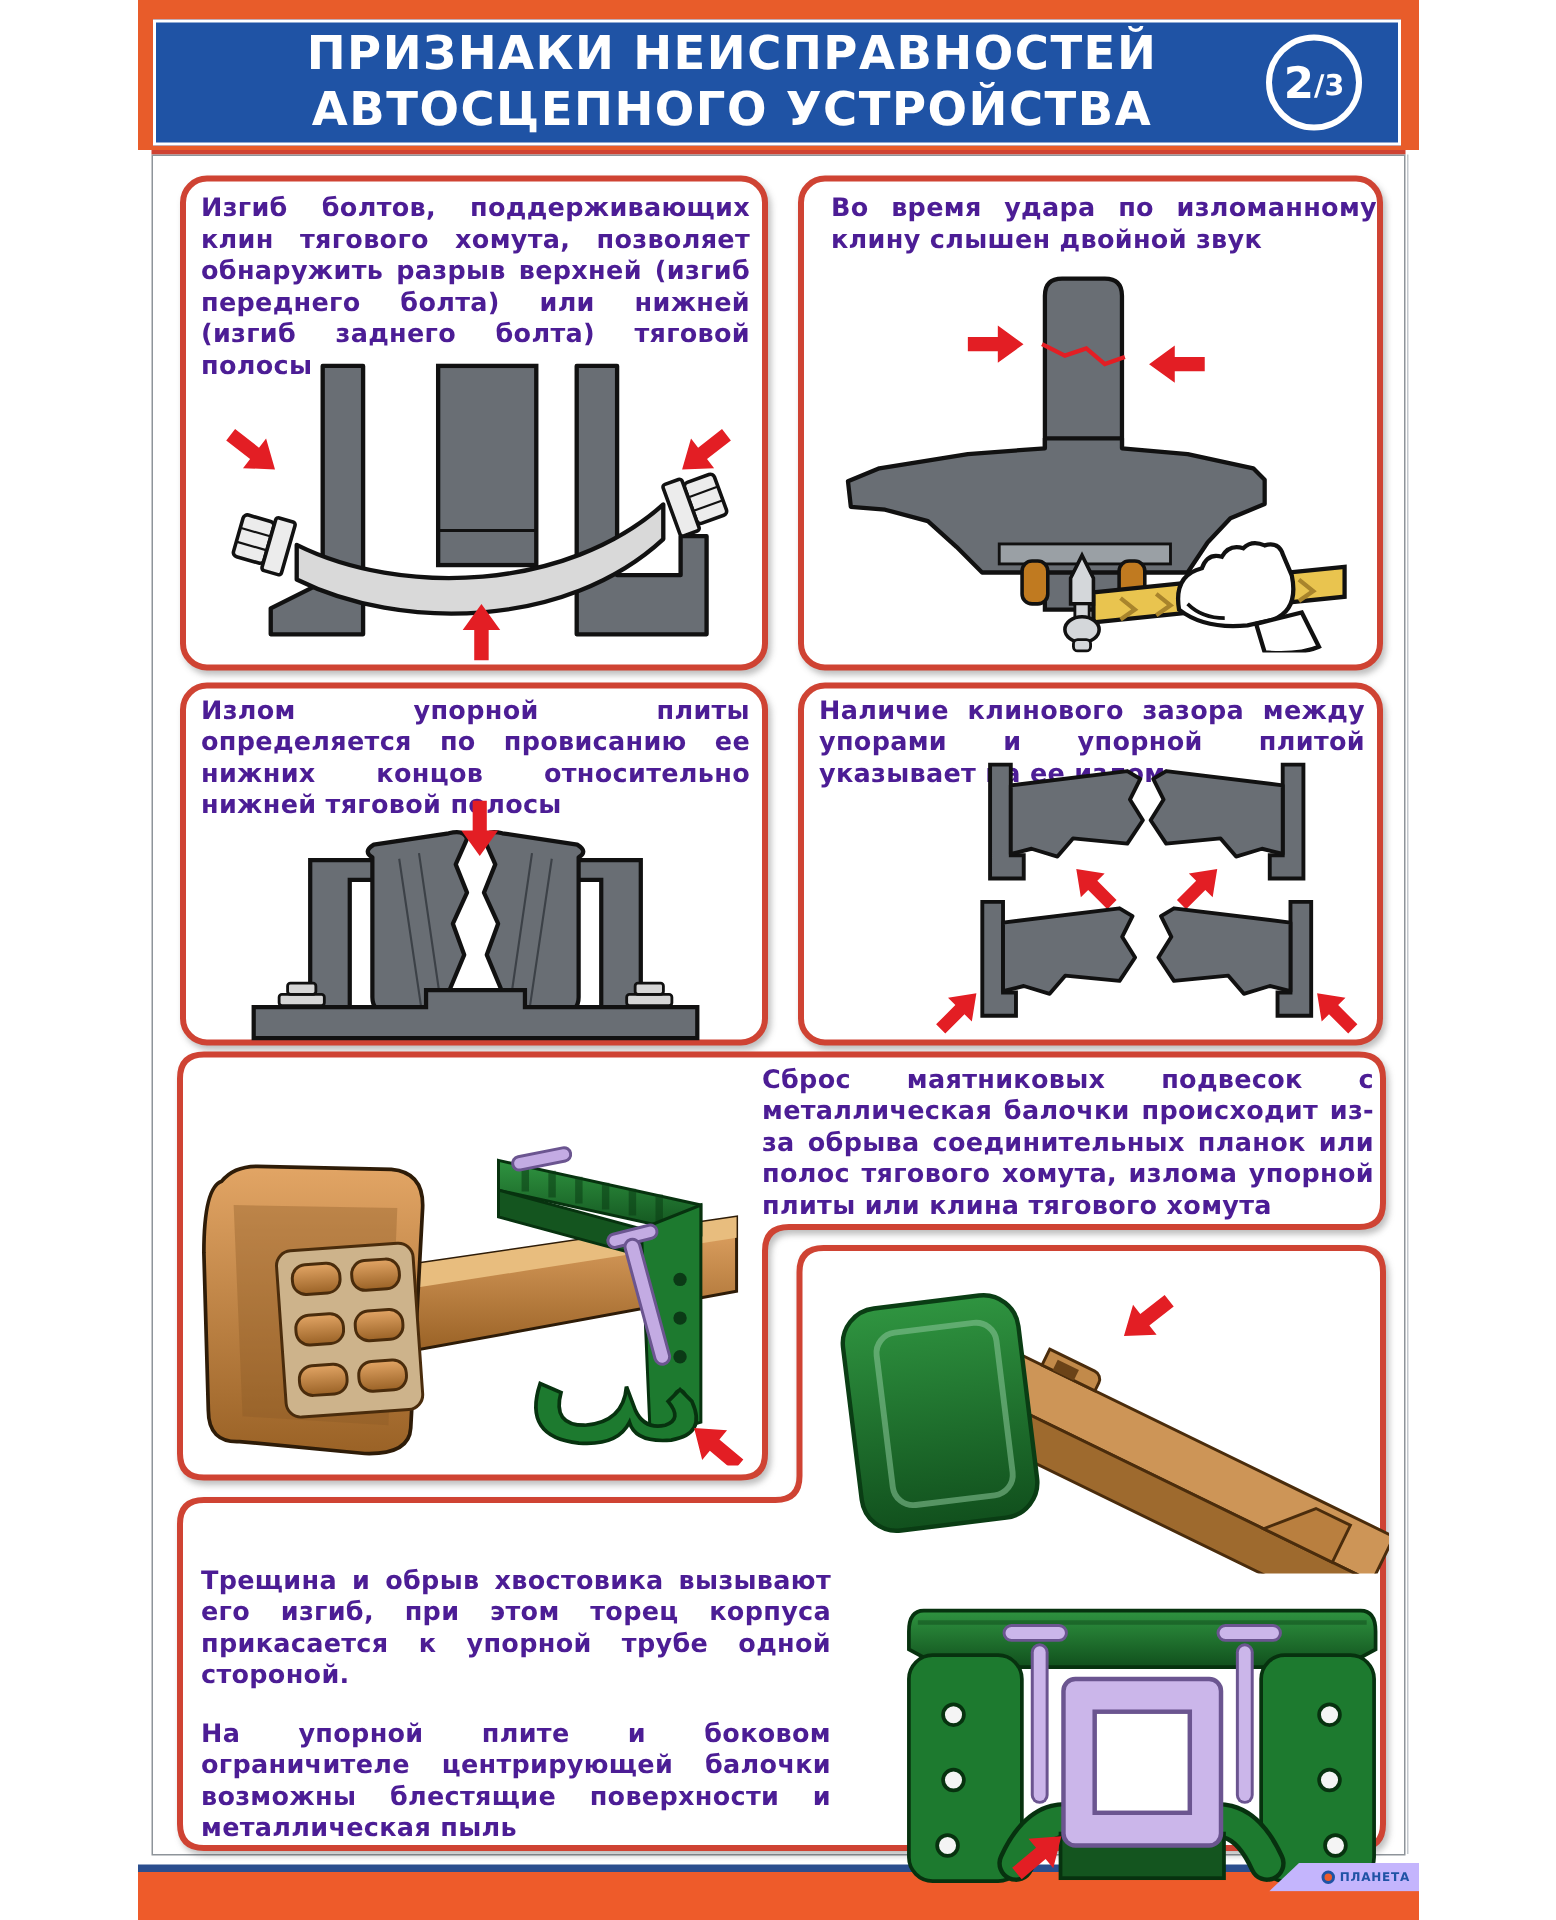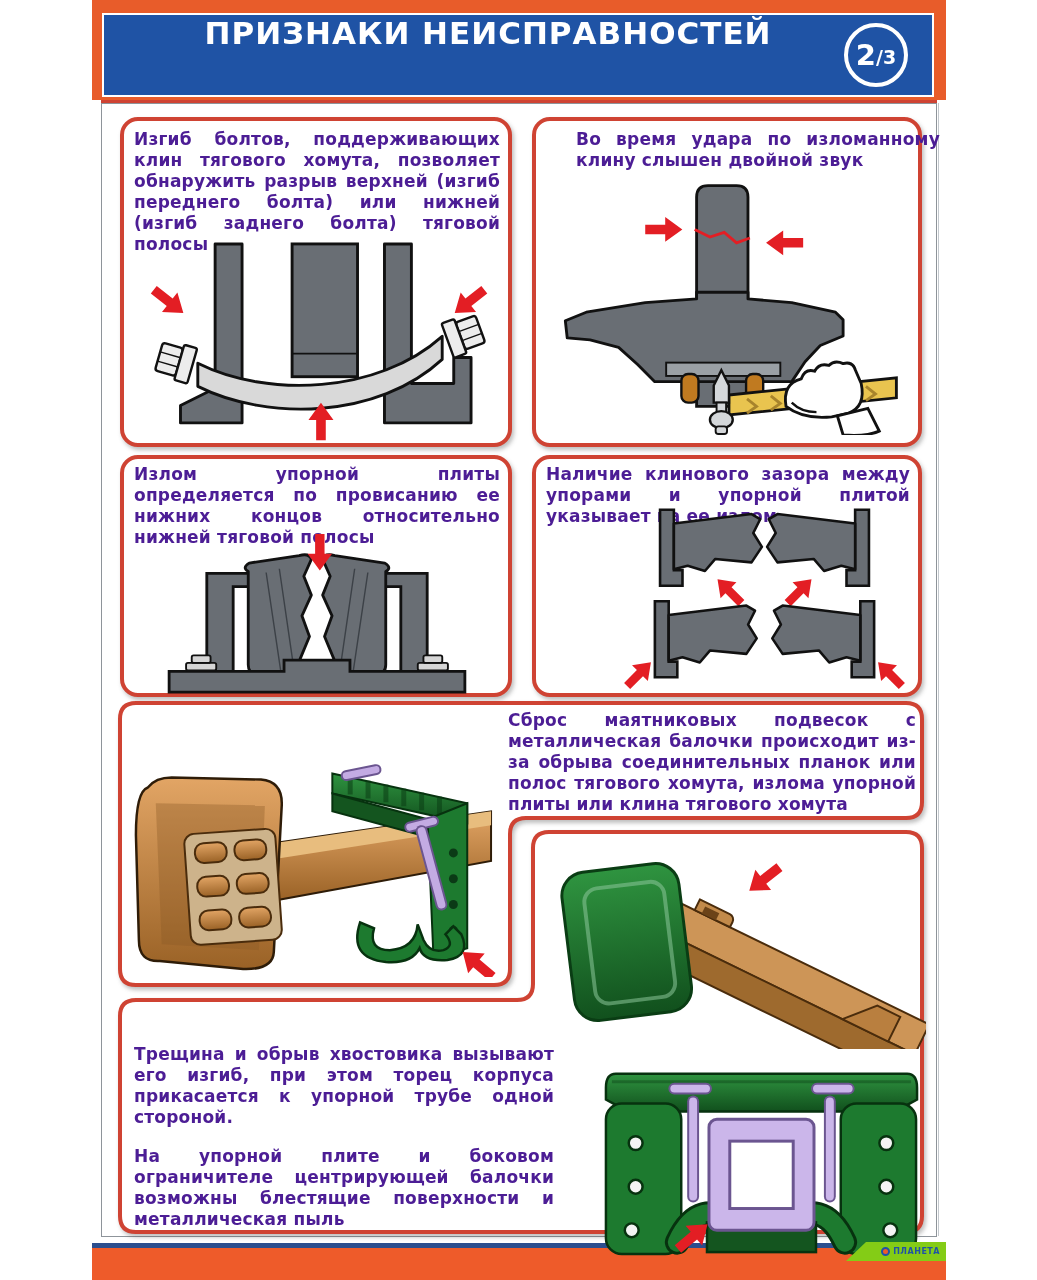--- a/index.html
+++ b/index.html
@@ -2,34 +2,34 @@
 <html><head>
 <meta charset="utf-8">
 <style>
   html,body{margin:0;padding:0;background:#fff;}
   #page{position:relative;width:1037px;height:1280px;background:#ffffff;overflow:hidden;
         font-family:"DejaVu Sans","Liberation Sans",sans-serif;}
   
   #poster{position:absolute;left:92px;top:0;width:854px;height:1280px;background:#fff;}
   #header-band{position:absolute;left:0;top:0;width:854px;height:100px;background:#e85c2a;}
   #title-band{position:absolute;left:10px;top:13px;width:828px;height:80px;background:#1f53a5;
-              border:2px solid #ffffff;display:flex;flex-direction:row;justify-content:center;}
+              border:2px solid #ffffff;display:flex;flex-direction:column;justify-content:center;}
   .title-line{color:#fff;font-weight:bold;font-size:31px;line-height:37px;text-align:center;
               letter-spacing:1px;width:100%;padding-right:60px;box-sizing:border-box;}
   #page-badge{position:absolute;right:24px;top:50%;transform:translateY(-50%);width:56px;height:56px;
               border:4px solid #fff;border-radius:50%;display:flex;align-items:center;justify-content:center;
               color:#fff;font-weight:bold;}
   #page-badge .num{font-size:29px;}
   #page-badge .den{font-size:19px;margin-top:4px;}
   #header-underline{position:absolute;left:9px;top:100px;width:836px;height:3px;background:#cf4333;}
   #inner-frame{position:absolute;left:9px;top:103px;width:834px;height:1132px;border:1px solid #8e949a;}
   #inner-frame2{position:absolute;left:846px;top:103px;width:1px;height:1133px;background:#c3c8cd;}
   #footer-stripe{position:absolute;left:0;top:1243px;width:854px;height:5px;background:#2b4e8e;}
   #footer-bar{position:absolute;left:0;top:1248px;width:854px;height:32px;background:#ee5b2a;}
-  #footer-logo{position:absolute;right:0;top:1242px;width:100px;height:19px;background:#84cc16;
+  #footer-logo{position:absolute;right:0;top:1242px;width:100px;height:19px;background:#c4b5fd;
                clip-path:polygon(20% 0,100% 0,100% 100%,0 100%);display:flex;align-items:center;
                justify-content:flex-end;gap:3px;padding-right:6px;box-sizing:border-box;z-index:6;}
   #footer-logo .dot{width:9px;height:9px;border-radius:50%;background:#ee5b2a;border:2px solid #1f53a5;box-sizing:border-box;}
   #footer-logo .lg-txt{font-size:8px;font-weight:bold;color:#1f53a5;letter-spacing:.5px;}
   
   .panel{position:absolute;background:#fff;border:4px solid #cf4333;border-radius:18px;
          box-shadow:2px 3px 4px rgba(70,70,70,.35);z-index:1;}
   #lpanels{position:absolute;left:92px;top:0;width:854px;height:1280px;z-index:1;pointer-events:none;}
   #lpanels path{filter:drop-shadow(2px 3px 2px rgba(70,70,70,.35));}
   
@@ -54,20 +54,21 @@
         <stop offset="1" stop-color="#11501d"></stop>
     </linearGradient>
   </defs>
 </svg>
 
 <div id="page">
   <div id="poster">
     <div id="header-band">
       <div id="title-band">
         <div class="title-line">ПРИЗНАКИ НЕИСПРАВНОСТЕЙ</div>
+        <div class="title-line">АВТОСЦЕПНОГО УСТРОЙСТВА</div>
         <div id="page-badge">
           <span class="num">2</span>
           <span class="den">/3</span>
         </div>
       </div>
     </div>
     <div id="header-underline"></div>
     <div id="inner-frame"></div>
     <div id="inner-frame2"></div>
     <div id="footer-stripe"></div>
@@ -82,21 +83,21 @@
   <div class="panel" style="left:532px;top:117px;width:382px;height:322px;"></div>
   <div class="panel" style="left:120px;top:455px;width:384px;height:234px;"></div>
   <div class="panel" style="left:532px;top:455px;width:382px;height:234px;"></div>
 
   <svg id="lpanels" viewBox="0 0 854 1280">
     <path d="M 44,703 H 814 Q 830,703 830,719 V 802 Q 830,818 814,818 H 434 Q 418,818 418,834 V 969 Q 418,985 402,985 H 44 Q 28,985 28,969 V 719 Q 28,703 44,703 Z" fill="#ffffff" stroke="#cf4333" stroke-width="4"></path>
     <path d="M 457,832 H 814 Q 830,832 830,848 V 1216 Q 830,1232 814,1232 H 44 Q 28,1232 28,1216 V 1016 Q 28,1000 44,1000 H 425 Q 441,1000 441,984 V 848 Q 441,832 457,832 Z" fill="#ffffff" stroke="#cf4333" stroke-width="4"></path>
   </svg>
 
   <div class="ptxt" style="left:134px;top:129px;width:366px;">Изгиб болтов, поддерживающих клин тягового хомута, позволяет обнаружить разрыв верхней (изгиб переднего болта) или нижней (изгиб заднего болта) тяговой полосы</div>
-  <div class="ptxt" style="left:576px;top:129px;width:364px;">Во время удара по изломанному клину слышен двойной звук</div>
+  <div class="ptxt" style="left:554px;top:129px;width:364px;">Во время удара по изломанному клину слышен двойной звук</div>
   <div class="ptxt" style="left:134px;top:464px;width:366px;">Излом упорной плиты определяется по провисанию ее нижних концов относительно нижней тяговой полосы</div>
   <div class="ptxt" style="left:546px;top:464px;width:364px;">Наличие клинового зазора между упорами и упорной плитой указывает на ее излом</div>
   <div class="ptxt" style="left:508px;top:710px;width:408px;">Сброс маятниковых подвесок с металлическая балочки происходит из-за обрыва соединительных планок или полос тягового хомута, излома упорной плиты или клина тягового хомута</div>
   <div class="ptxt" style="left:134px;top:1044px;width:420px;">
     <p>Трещина и обрыв хвостовика вызывают его изгиб, при этом торец корпуса прикасается к упорной трубе одной стороной.</p>
     <p>На упорной плите и боковом ограничителе центрирующей балочки возможны блестящие поверхности и металлическая пыль</p>
   </div>
 
   <div class="ill" style="left:142px;top:242px;">
     <svg width="356" height="204" viewBox="0 0 370 212">

